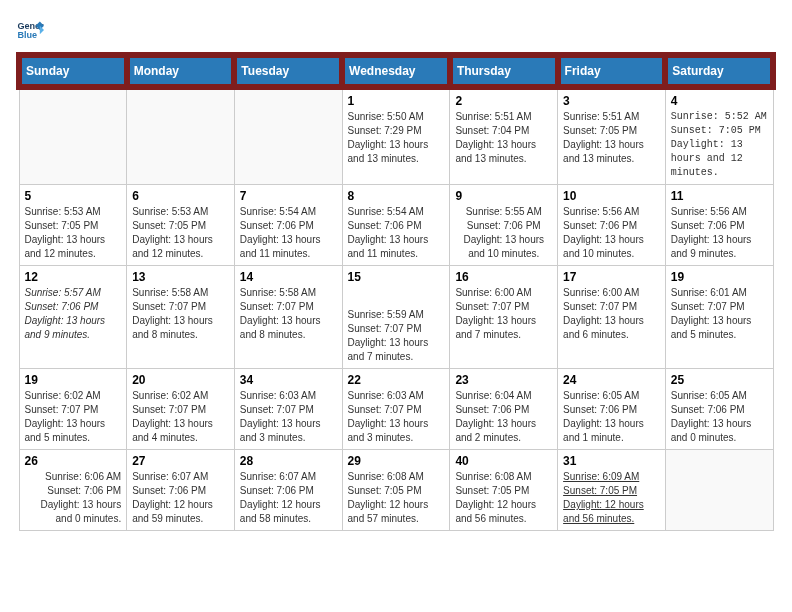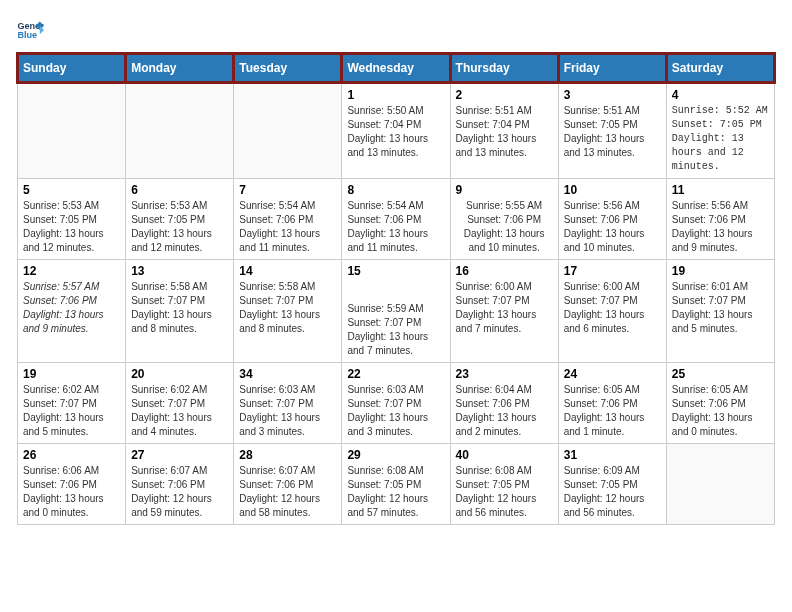--- a/index.html
+++ b/index.html
@@ -42,21 +42,21 @@
       border-collapse: collapse;
       font-size: 11px;
     }
     .calendar th {
       background: #2a7ab8;
       color: #fff;
       padding: 6px 4px;
       text-align: left;
       font-weight: bold;
       font-size: 12px;
-      border: 3px solid #7f1d1d;
+      border: 6px solid #7f1d1d;
     }
     .calendar td {
       border: 1px solid #ccc;
       vertical-align: top;
       padding: 4px 5px;
       width: 108px;
       min-height: 80px;
       height: 80px;
     }
     .day-num {
@@ -109,21 +109,21 @@
       </tr>
   </thead>
   <tbody id="calendar-body">
   <tr>
         <td class="empty-cell"></td>
         <td class="empty-cell"></td>
         <td class="empty-cell"></td>
         <td>
           <span class="day-num">1</span>
           <div class="day-info" style="white-space: pre-line;">Sunrise: 5:50 AM
-Sunset: 7:04 PM
+Sunset: 7:29 PM
 Daylight: 13 hours and 13 minutes.</div>
         </td>
         <td>
           <span class="day-num">2</span>
           <div class="day-info" style="white-space: pre-line;">Sunrise: 5:51 AM
 Sunset: 7:04 PM
 Daylight: 13 hours and 13 minutes.</div>
         </td>
         <td>
           <span class="day-num">3</span>
@@ -266,21 +266,21 @@
         <td>
           <span class="day-num">25</span>
           <div class="day-info" style="white-space: pre-line;">Sunrise: 6:05 AM
 Sunset: 7:06 PM
 Daylight: 13 hours and 0 minutes.</div>
         </td>
       </tr>
       <tr>
         <td>
           <span class="day-num">26</span>
-          <div class="day-info" style="white-space: pre-line;">Sunrise: 6:06 AM
+          <div class="day-info" style="white-space: pre-line; text-align: right;">Sunrise: 6:06 AM
 Sunset: 7:06 PM
 Daylight: 13 hours and 0 minutes.</div>
         </td>
         <td>
           <span class="day-num">27</span>
           <div class="day-info" style="white-space: pre-line;">Sunrise: 6:07 AM
 Sunset: 7:06 PM
 Daylight: 12 hours and 59 minutes.</div>
         </td>
         <td>
@@ -296,20 +296,20 @@
 Daylight: 12 hours and 57 minutes.</div>
         </td>
         <td>
           <span class="day-num">40</span>
           <div class="day-info" style="white-space: pre-line;">Sunrise: 6:08 AM
 Sunset: 7:05 PM
 Daylight: 12 hours and 56 minutes.</div>
         </td>
         <td>
           <span class="day-num">31</span>
-          <div class="day-info" style="white-space: pre-line;">Sunrise: 6:09 AM
+          <div class="day-info" style="white-space: pre-line; text-decoration: underline;">Sunrise: 6:09 AM
 Sunset: 7:05 PM
 Daylight: 12 hours and 56 minutes.</div>
         </td>
         <td class="empty-cell"></td>
       </tr>
     </tbody>
 </table>
 
 </body></html>

